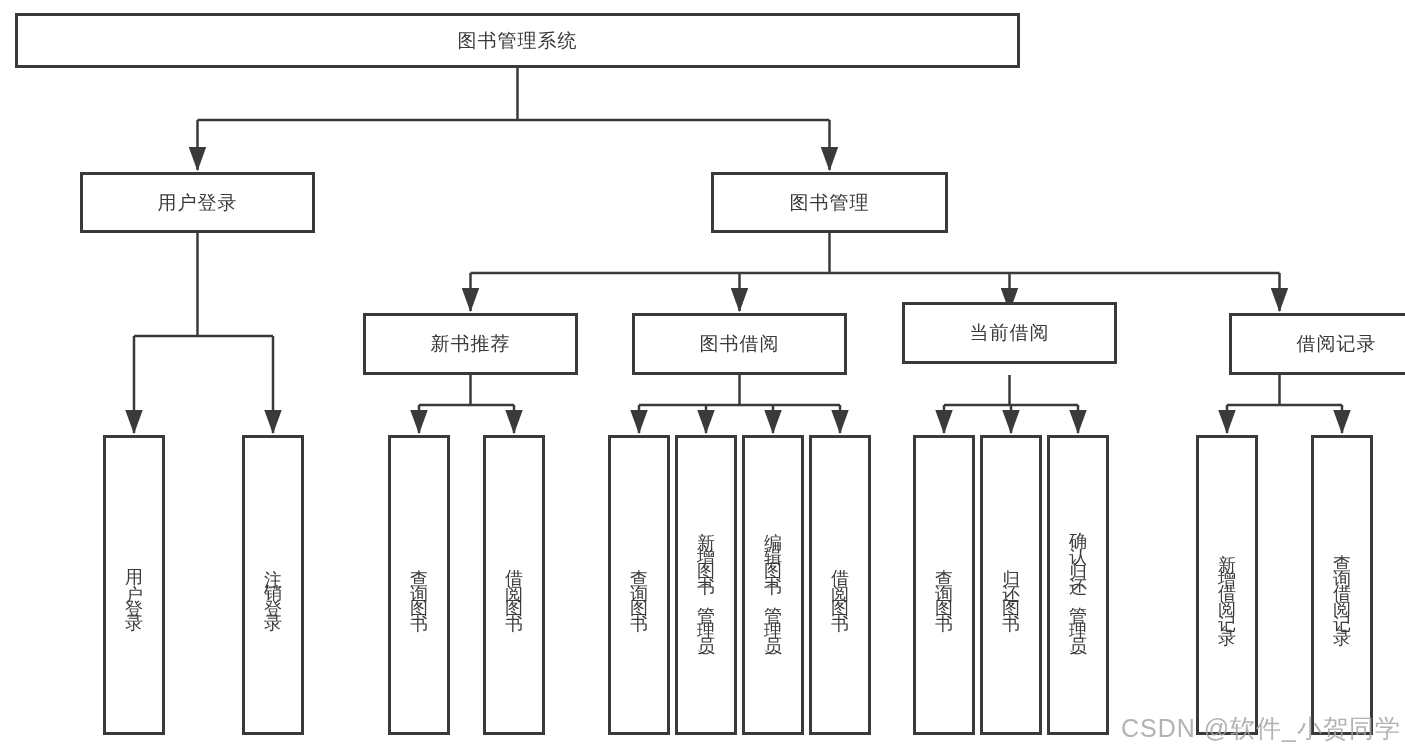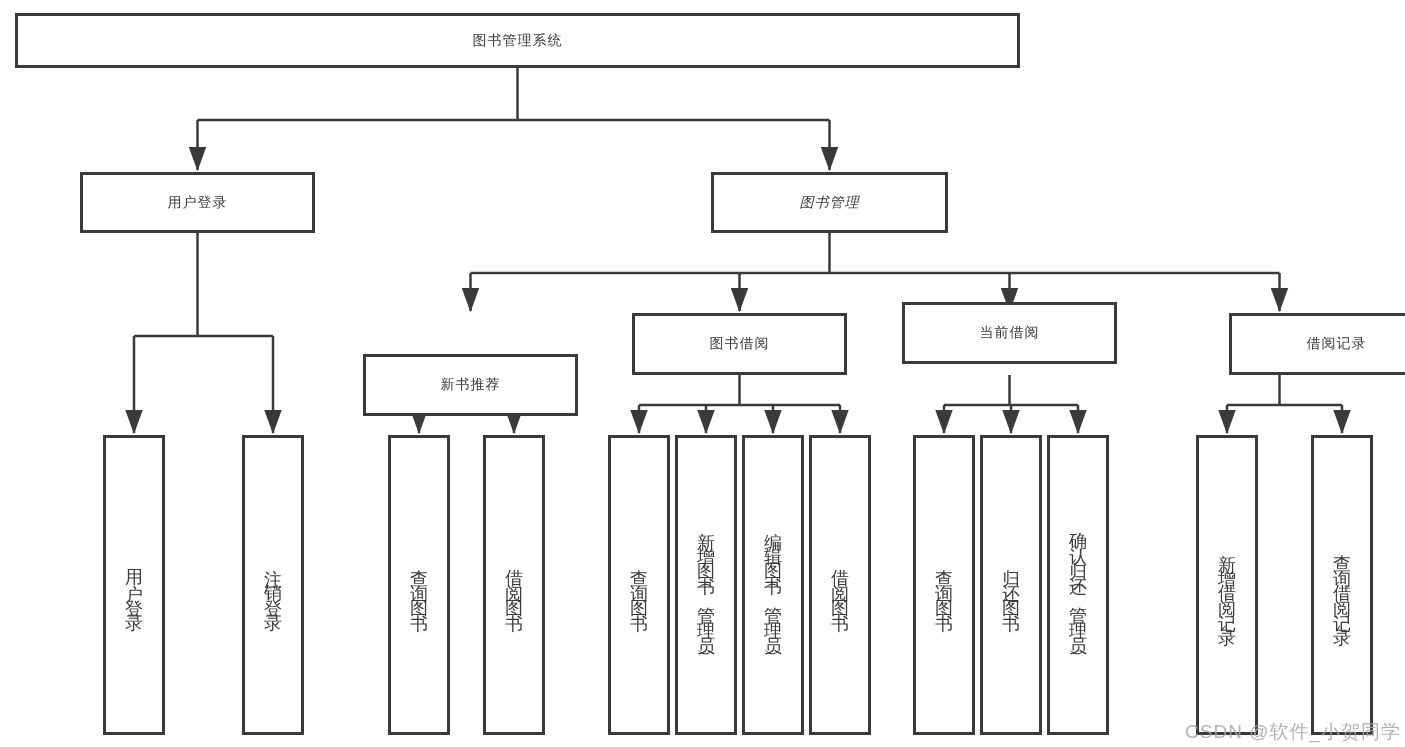--- a/index.html
+++ b/index.html
@@ -21,38 +21,38 @@
   .node {
     position: absolute;
     background: #ffffff;
     border: 3px solid #3a3a3a;
     box-sizing: border-box;
     display: flex;
     align-items: center;
     justify-content: center;
   }
   .node-h span {
-    font-size: 14px;
+    font-size: 19px;
     letter-spacing: 1px;
     white-space: nowrap;
   }
   .node-v { width: 62px; height: 300px; top: 435px; }
   .node-v span {
     writing-mode: vertical-rl;
     text-orientation: mixed;
     font-size: 18px;
     letter-spacing: 15px;
     line-height: 1;
     display: block;
   }
   .watermark {
     position: absolute;
     right: 4px;
     bottom: 2px;
-    font-size: 19px;
+    font-size: 25px;
     letter-spacing: 1px;
     color: #a8a4a4;
     opacity: 0.85;
     white-space: nowrap;
     z-index: 5;
   }
 </style>
 </head>
 <body>
 
@@ -120,25 +120,25 @@
     </g>
   </svg>
 
   <div class="node node-h" style="left:15px; top:13px; width:1005px; height:55px;">
     <span>图书管理系统</span>
   </div>
 
   <div class="node node-h" style="left:80px; top:172px; width:235px; height:61px;">
     <span>用户登录</span>
   </div>
-  <div class="node node-h" style="left:711px; top:172px; width:237px; height:61px;font-style:italic;">
+  <div class="node node-h" style="left:711px; top:172px; width:237px; height:61px;">
     <span>图书管理</span>
   </div>
 
-  <div class="node node-h" style="left:363px; top:313px; width:215px; height:62px;margin-top:41px;">
+  <div class="node node-h" style="left:363px; top:313px; width:215px; height:62px;">
     <span>新书推荐</span>
   </div>
   <div class="node node-h" style="left:632px; top:313px; width:215px; height:62px;">
     <span>图书借阅</span>
   </div>
   <div class="node node-h" style="left:902px; top:302px; width:215px; height:62px;">
     <span>当前借阅</span>
   </div>
   <div class="node node-h" style="left:1229px; top:313px; width:215px; height:62px;">
     <span>借阅记录</span>

